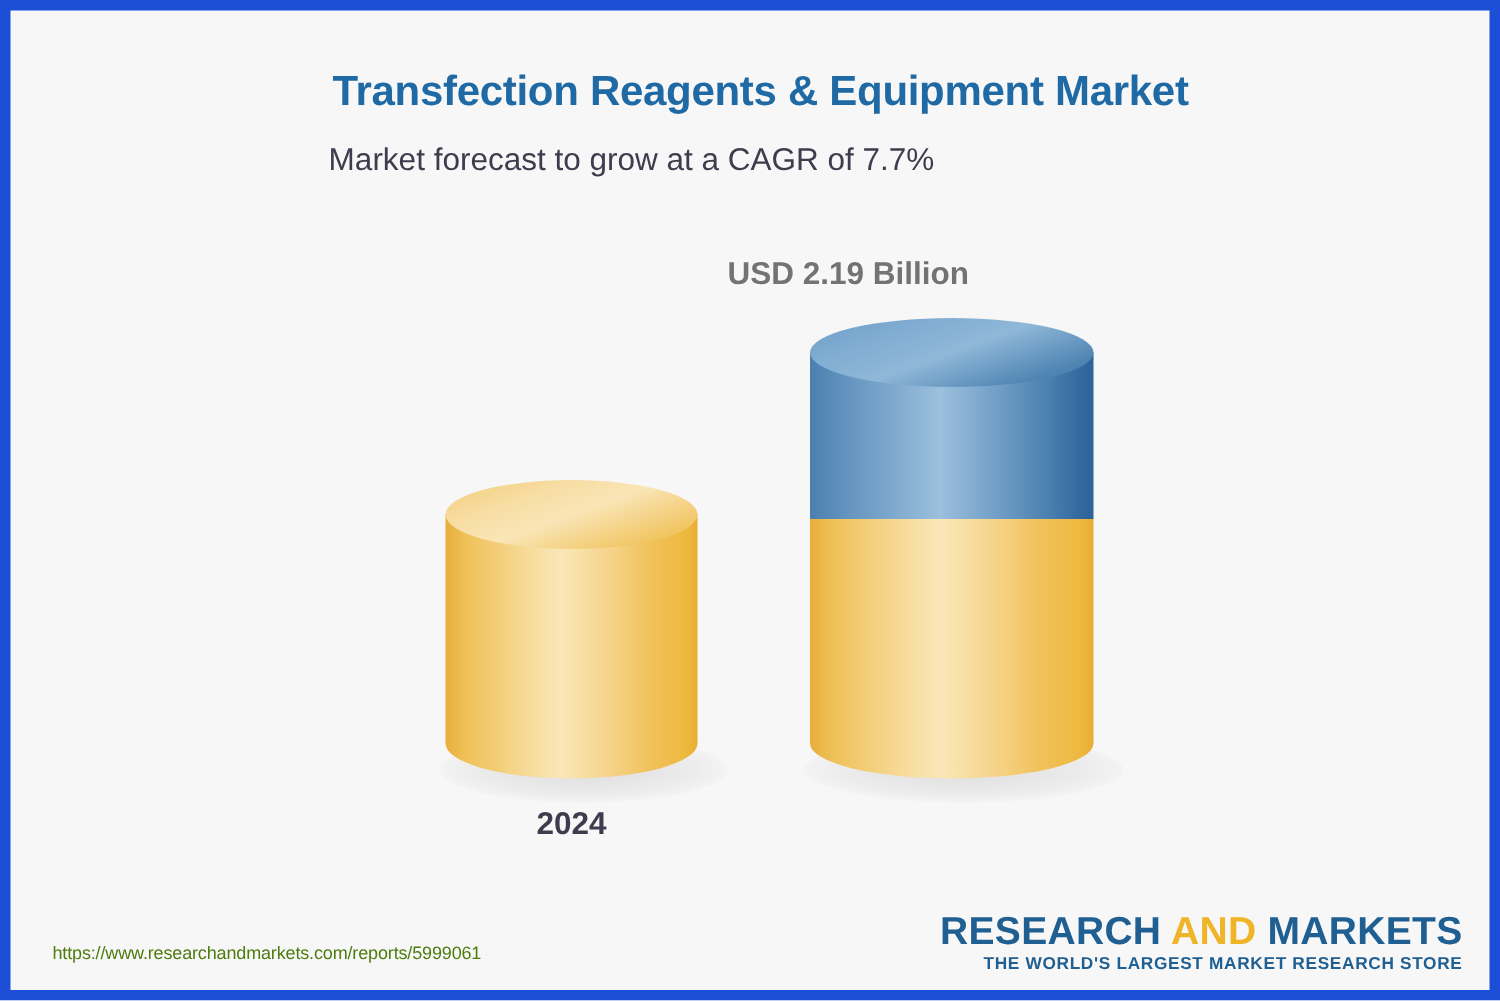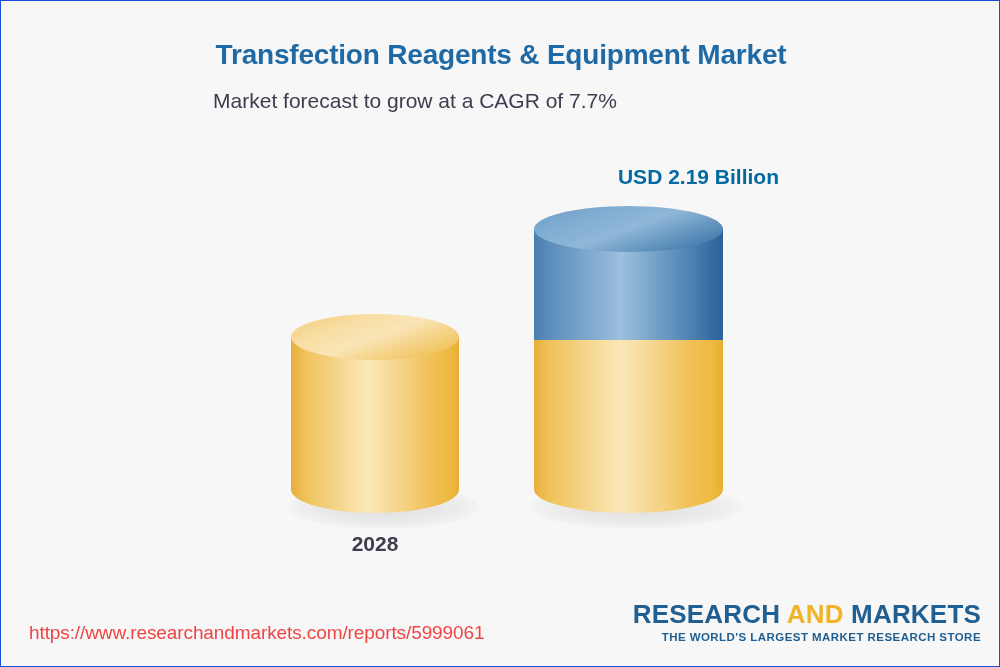--- a/index.html
+++ b/index.html
@@ -9,21 +9,21 @@
   }
   body {
     font-family: "Liberation Sans", sans-serif;
   }
   #canvas {
     position: relative;
     width: 1000px;
     height: 667px;
     background: #f7f7f7;
     box-sizing: border-box;
-    border: 1px solid #1d4ed8;
+    border: 7px solid #1d4ed8;
     overflow: hidden;
   }
 
   
   .chart-title {
     position: absolute;
     left: 0;
     top: 38px;
     width: 1000px;
     text-align: center;
@@ -39,24 +39,24 @@
     width: 828px;
     text-align: center;
     font-size: 21px;
     font-weight: normal;
     color: #3d3d4e;
   }
 
   
   .value-label {
     position: absolute;
-    text-align: right;
+    text-align: left;
     font-size: 21px;
     font-weight: bold;
-    color: #0369a1;
+    color: #737373;
     white-space: nowrap;
   }
   .value-label-2023 { left: 224px; top: 278px; width: 300px; }
   .value-label-2030 { left: 478px; top: 164px; width: 300px; }
 
   
   .year-label {
     position: absolute;
     text-align: center;
     font-size: 21px;
@@ -141,22 +141,22 @@
       #f1c159 82%,
       #eeb93f 95%,
       #e9ad33 100%);
   }
 
   
   .footer-url {
     position: absolute;
     left: 28px;
     top: 621px;
-    font-size: 19px;
-    color: #ef4444;
+    font-size: 12px;
+    color: #4d7c0f;
     letter-spacing: -0.1px;
   }
   .logo {
     position: absolute;
     right: 18px;
     top: 600px;
     text-align: right;
   }
   .logo-main {
     font-size: 26px;
@@ -199,21 +199,21 @@
     <div class="gold-body" style="left:533px; top:339px; width:189px; height:149px;"></div>
     <div class="bottom-round" style="left:533px; top:465px; width:189px; height:47px;"></div>
 
     <div class="blue-body" style="left:533px; top:228px; width:189px; height:111px;"></div>
 
     <div class="blue-cap" style="left:533px; top:205px; width:189px; height:46px;"></div>
   </div>
 
   <div class="value-label value-label-2030">USD 2.19 Billion</div>
 
-  <div class="year-label year-label-2023">2028</div>
+  <div class="year-label year-label-2023">2024</div>
 
   <div class="footer-url">https://www.researchandmarkets.com/reports/5999061</div>
 
   <div class="logo">
     <div class="logo-main"><span>RESEARCH </span><span class="logo-and">AND </span><span>MARKETS</span></div>
     <div class="logo-tag">THE WORLD'S LARGEST MARKET RESEARCH STORE</div>
   </div>
 
 </div>
 

